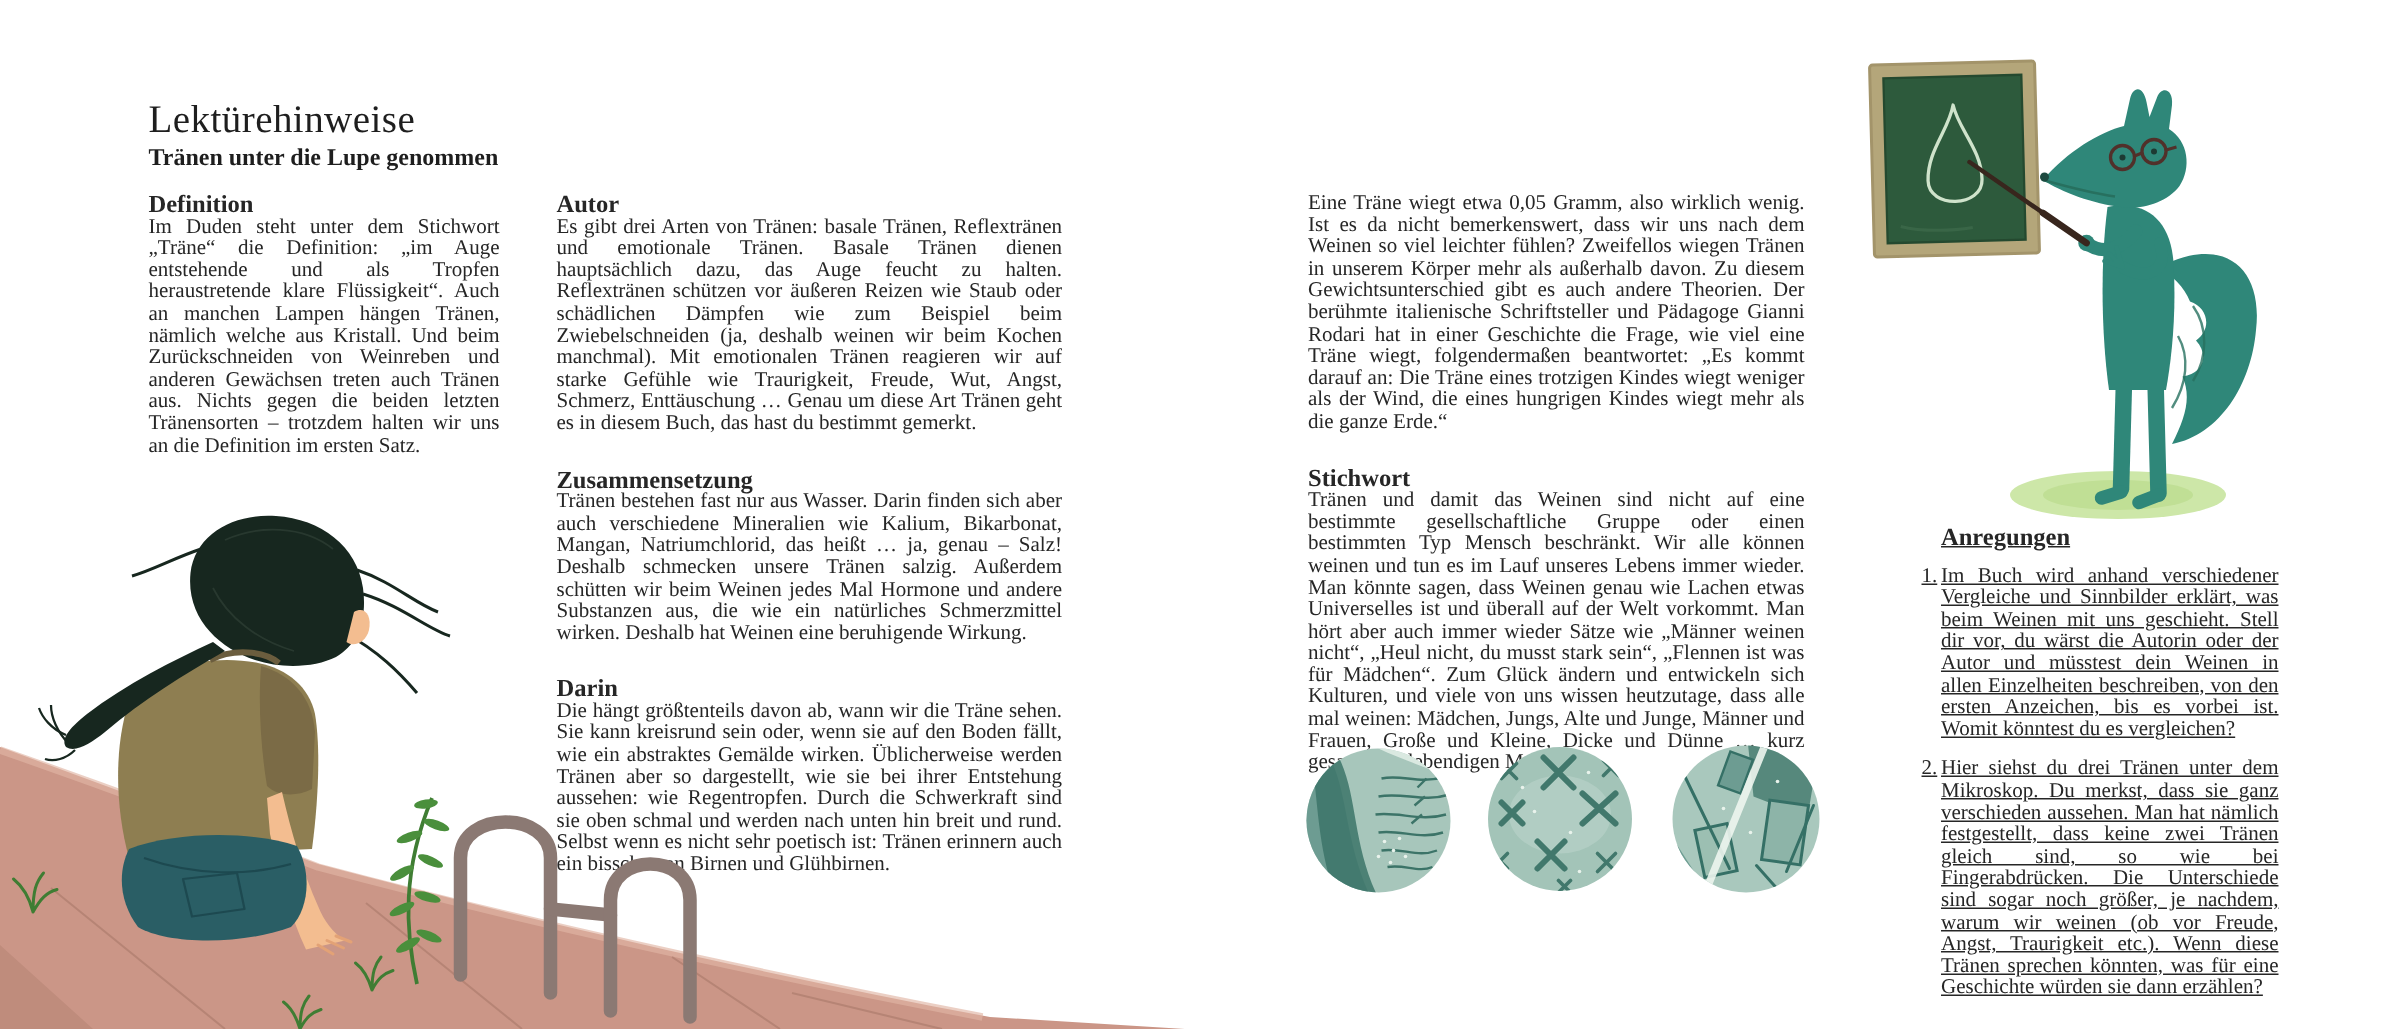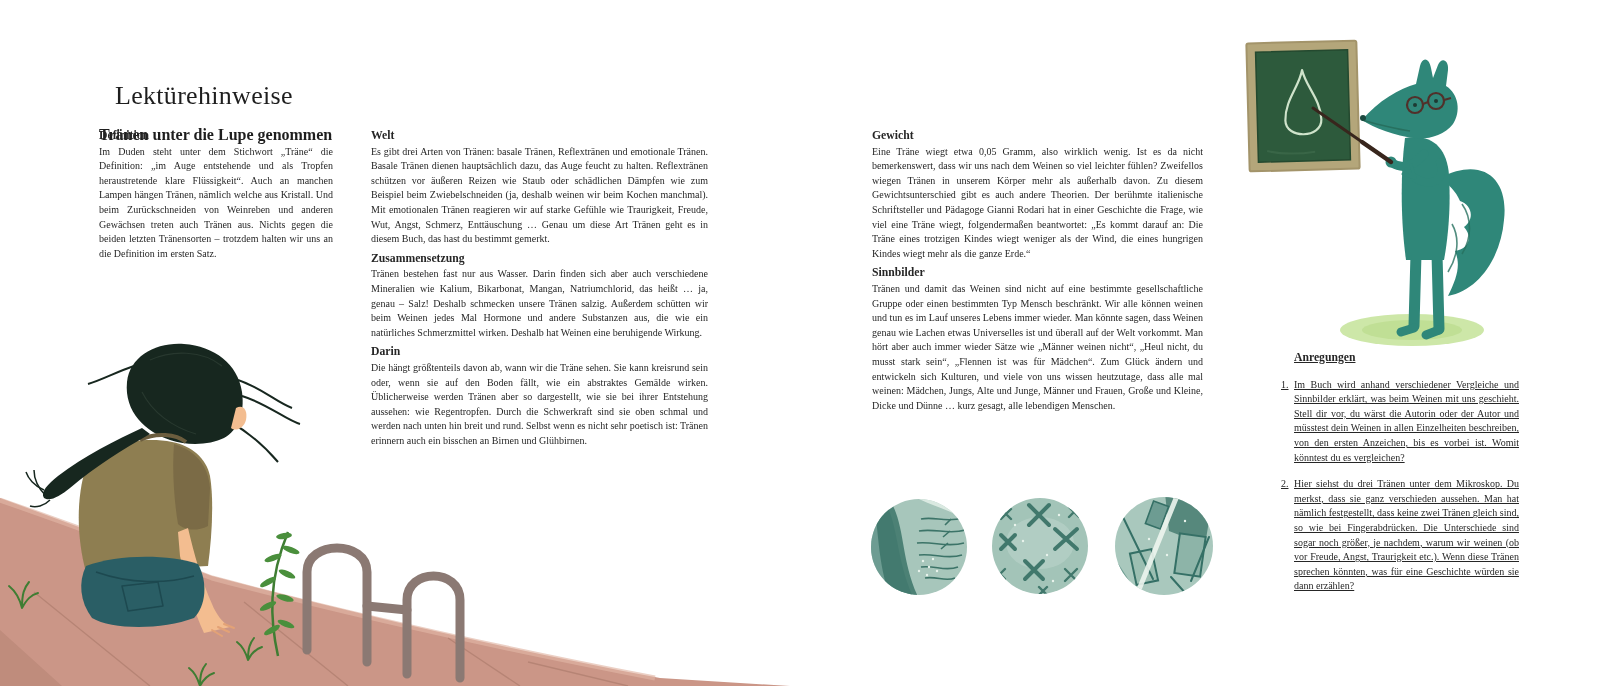--- a/index.html
+++ b/index.html
@@ -1,26 +1,26 @@
 <!DOCTYPE html>
 <html lang="de"><head>
 <meta charset="utf-8">
 <style>
   html,body{margin:0;padding:0;background:#ffffff;}
   .spread{position:relative;width:1600px;height:686px;background:#ffffff;overflow:hidden;
           font-family:"Liberation Serif", serif;color:#262626;}
   .titleblock{position:absolute;left:99px;top:66px;width:420px;}
-  .page-title{font-size:26px;font-weight:400;letter-spacing:.3px;color:#1e1e1e;line-height:28px;margin:16px;}
+  .page-title{font-size:26px;font-weight:400;letter-spacing:.3px;color:#1e1e1e;line-height:28px;margin:0;}
   .page-subtitle{font-size:16px;font-weight:700;color:#1e1e1e;margin:3px 0 0 0;}
-  .col{position:absolute;font-size:10px;line-height:14.6px;text-align:justify;}
+  .col{position:absolute;font-size:14px;line-height:14.6px;text-align:justify;}
   .col-1{left:99px;top:129px;width:234px;}
   .col-2{left:371px;top:129px;width:337px;}
   .col-3{left:872px;top:129px;width:331px;}
   .col-4{left:1281px;top:351px;width:238px;text-decoration:underline;}
-  .section + .section{margin-top:5px;}
+  .section + .section{margin-top:22px;}
   .sec-head{font-weight:700;margin:0 0 1px 0;}
   .sec-body{margin:0;}
   .col-4 .sec-head{margin-left:13px;}
   .qlist{margin:3px 0 0 0;padding:0;list-style:none;}
   .qitem{display:flex;margin-top:12px;}
   .qitem .num{width:13px;flex:0 0 13px;}
   .qitem .qtext{flex:1;text-align:justify;}
   .illu{position:absolute;}
   svg{display:block;}
 </style>
@@ -36,40 +36,39 @@
 
   <div class="col col-1">
     <div class="section">
       <h3 class="sec-head">Definition</h3>
       <p class="sec-body">Im Duden steht unter dem Stichwort „Träne“ die Definition: „im Auge entstehende und als Tropfen heraustretende klare Flüssigkeit“. Auch an manchen Lampen hängen Tränen, nämlich welche aus Kristall. Und beim Zurückschneiden von Weinreben und anderen Gewächsen treten auch Tränen aus. Nichts gegen die beiden letzten Tränensorten – trotzdem halten wir uns an die Definition im ersten Satz.</p>
     </div>
   </div>
 
   <div class="col col-2">
     <div class="section">
-      <h3 class="sec-head">Welt</h3>
+      <h3 class="sec-head">Autor</h3>
       <p class="sec-body">Es gibt drei Arten von Tränen: basale Tränen, Reflextränen und emotionale Tränen. Basale Tränen dienen hauptsächlich dazu, das Auge feucht zu halten. Reflextränen schützen vor äußeren Reizen wie Staub oder schädlichen Dämpfen wie zum Beispiel beim Zwiebelschneiden (ja, deshalb weinen wir beim Kochen manchmal). Mit emotionalen Tränen reagieren wir auf starke Gefühle wie Traurigkeit, Freude, Wut, Angst, Schmerz, Enttäuschung … Genau um diese Art Tränen geht es in diesem Buch, das hast du bestimmt gemerkt.</p>
     </div>
     <div class="section">
       <h3 class="sec-head">Zusammensetzung</h3>
       <p class="sec-body">Tränen bestehen fast nur aus Wasser. Darin finden sich aber auch verschiedene Mineralien wie Kalium, Bikarbonat, Mangan, Natriumchlorid, das heißt … ja, genau – Salz! Deshalb schmecken unsere Tränen salzig. Außerdem schütten wir beim Weinen jedes Mal Hormone und andere Substanzen aus, die wie ein natürliches Schmerzmittel wirken. Deshalb hat Weinen eine beruhigende Wirkung.</p>
     </div>
     <div class="section">
       <h3 class="sec-head">Darin</h3>
       <p class="sec-body">Die hängt größtenteils davon ab, wann wir die Träne sehen. Sie kann kreisrund sein oder, wenn sie auf den Boden fällt, wie ein abstraktes Gemälde wirken. Üblicherweise werden Tränen aber so dargestellt, wie sie bei ihrer Entstehung aussehen: wie Regentropfen. Durch die Schwerkraft sind sie oben schmal und werden nach unten hin breit und rund. Selbst wenn es nicht sehr poetisch ist: Tränen erinnern auch ein bisschen an Birnen und Glühbirnen.</p>
     </div>
   </div>
 
   <div class="col col-3">
     <div class="section">
-      <h3 class="sec-head">Gewicht</h3>
       <p class="sec-body">Eine Träne wiegt etwa 0,05 Gramm, also wirklich wenig. Ist es da nicht bemerkenswert, dass wir uns nach dem Weinen so viel leichter fühlen? Zweifellos wiegen Tränen in unserem Körper mehr als außerhalb davon. Zu diesem Gewichtsunterschied gibt es auch andere Theorien. Der berühmte italienische Schriftsteller und Pädagoge Gianni Rodari hat in einer Geschichte die Frage, wie viel eine Träne wiegt, folgendermaßen beantwortet: „Es kommt darauf an: Die Träne eines trotzigen Kindes wiegt weniger als der Wind, die eines hungrigen Kindes wiegt mehr als die ganze Erde.“</p>
     </div>
     <div class="section">
-      <h3 class="sec-head">Sinnbilder</h3>
+      <h3 class="sec-head">Stichwort</h3>
       <p class="sec-body">Tränen und damit das Weinen sind nicht auf eine bestimmte gesellschaftliche Gruppe oder einen bestimmten Typ Mensch beschränkt. Wir alle können weinen und tun es im Lauf unseres Lebens immer wieder. Man könnte sagen, dass Weinen genau wie Lachen etwas Universelles ist und überall auf der Welt vorkommt. Man hört aber auch immer wieder Sätze wie „Männer weinen nicht“, „Heul nicht, du musst stark sein“, „Flennen ist was für Mädchen“. Zum Glück ändern und entwickeln sich Kulturen, und viele von uns wissen heutzutage, dass alle mal weinen: Mädchen, Jungs, Alte und Junge, Männer und Frauen, Große und Kleine, Dicke und Dünne … kurz gesagt, alle lebendigen Menschen.</p>
     </div>
   </div>
 
   <div class="col col-4">
     <h3 class="sec-head">Anregungen</h3>
     <ol class="qlist">
       <li class="qitem">
         <span class="num">1.</span>
         <span class="qtext">Im Buch wird anhand verschiedener Vergleiche und Sinnbilder erklärt, was beim Weinen mit uns geschieht. Stell dir vor, du wärst die Autorin oder der Autor und müsstest dein Weinen in allen Einzelheiten beschreiben, von den ersten Anzeichen, bis es vorbei ist. Womit könntest du es vergleichen?</span>

